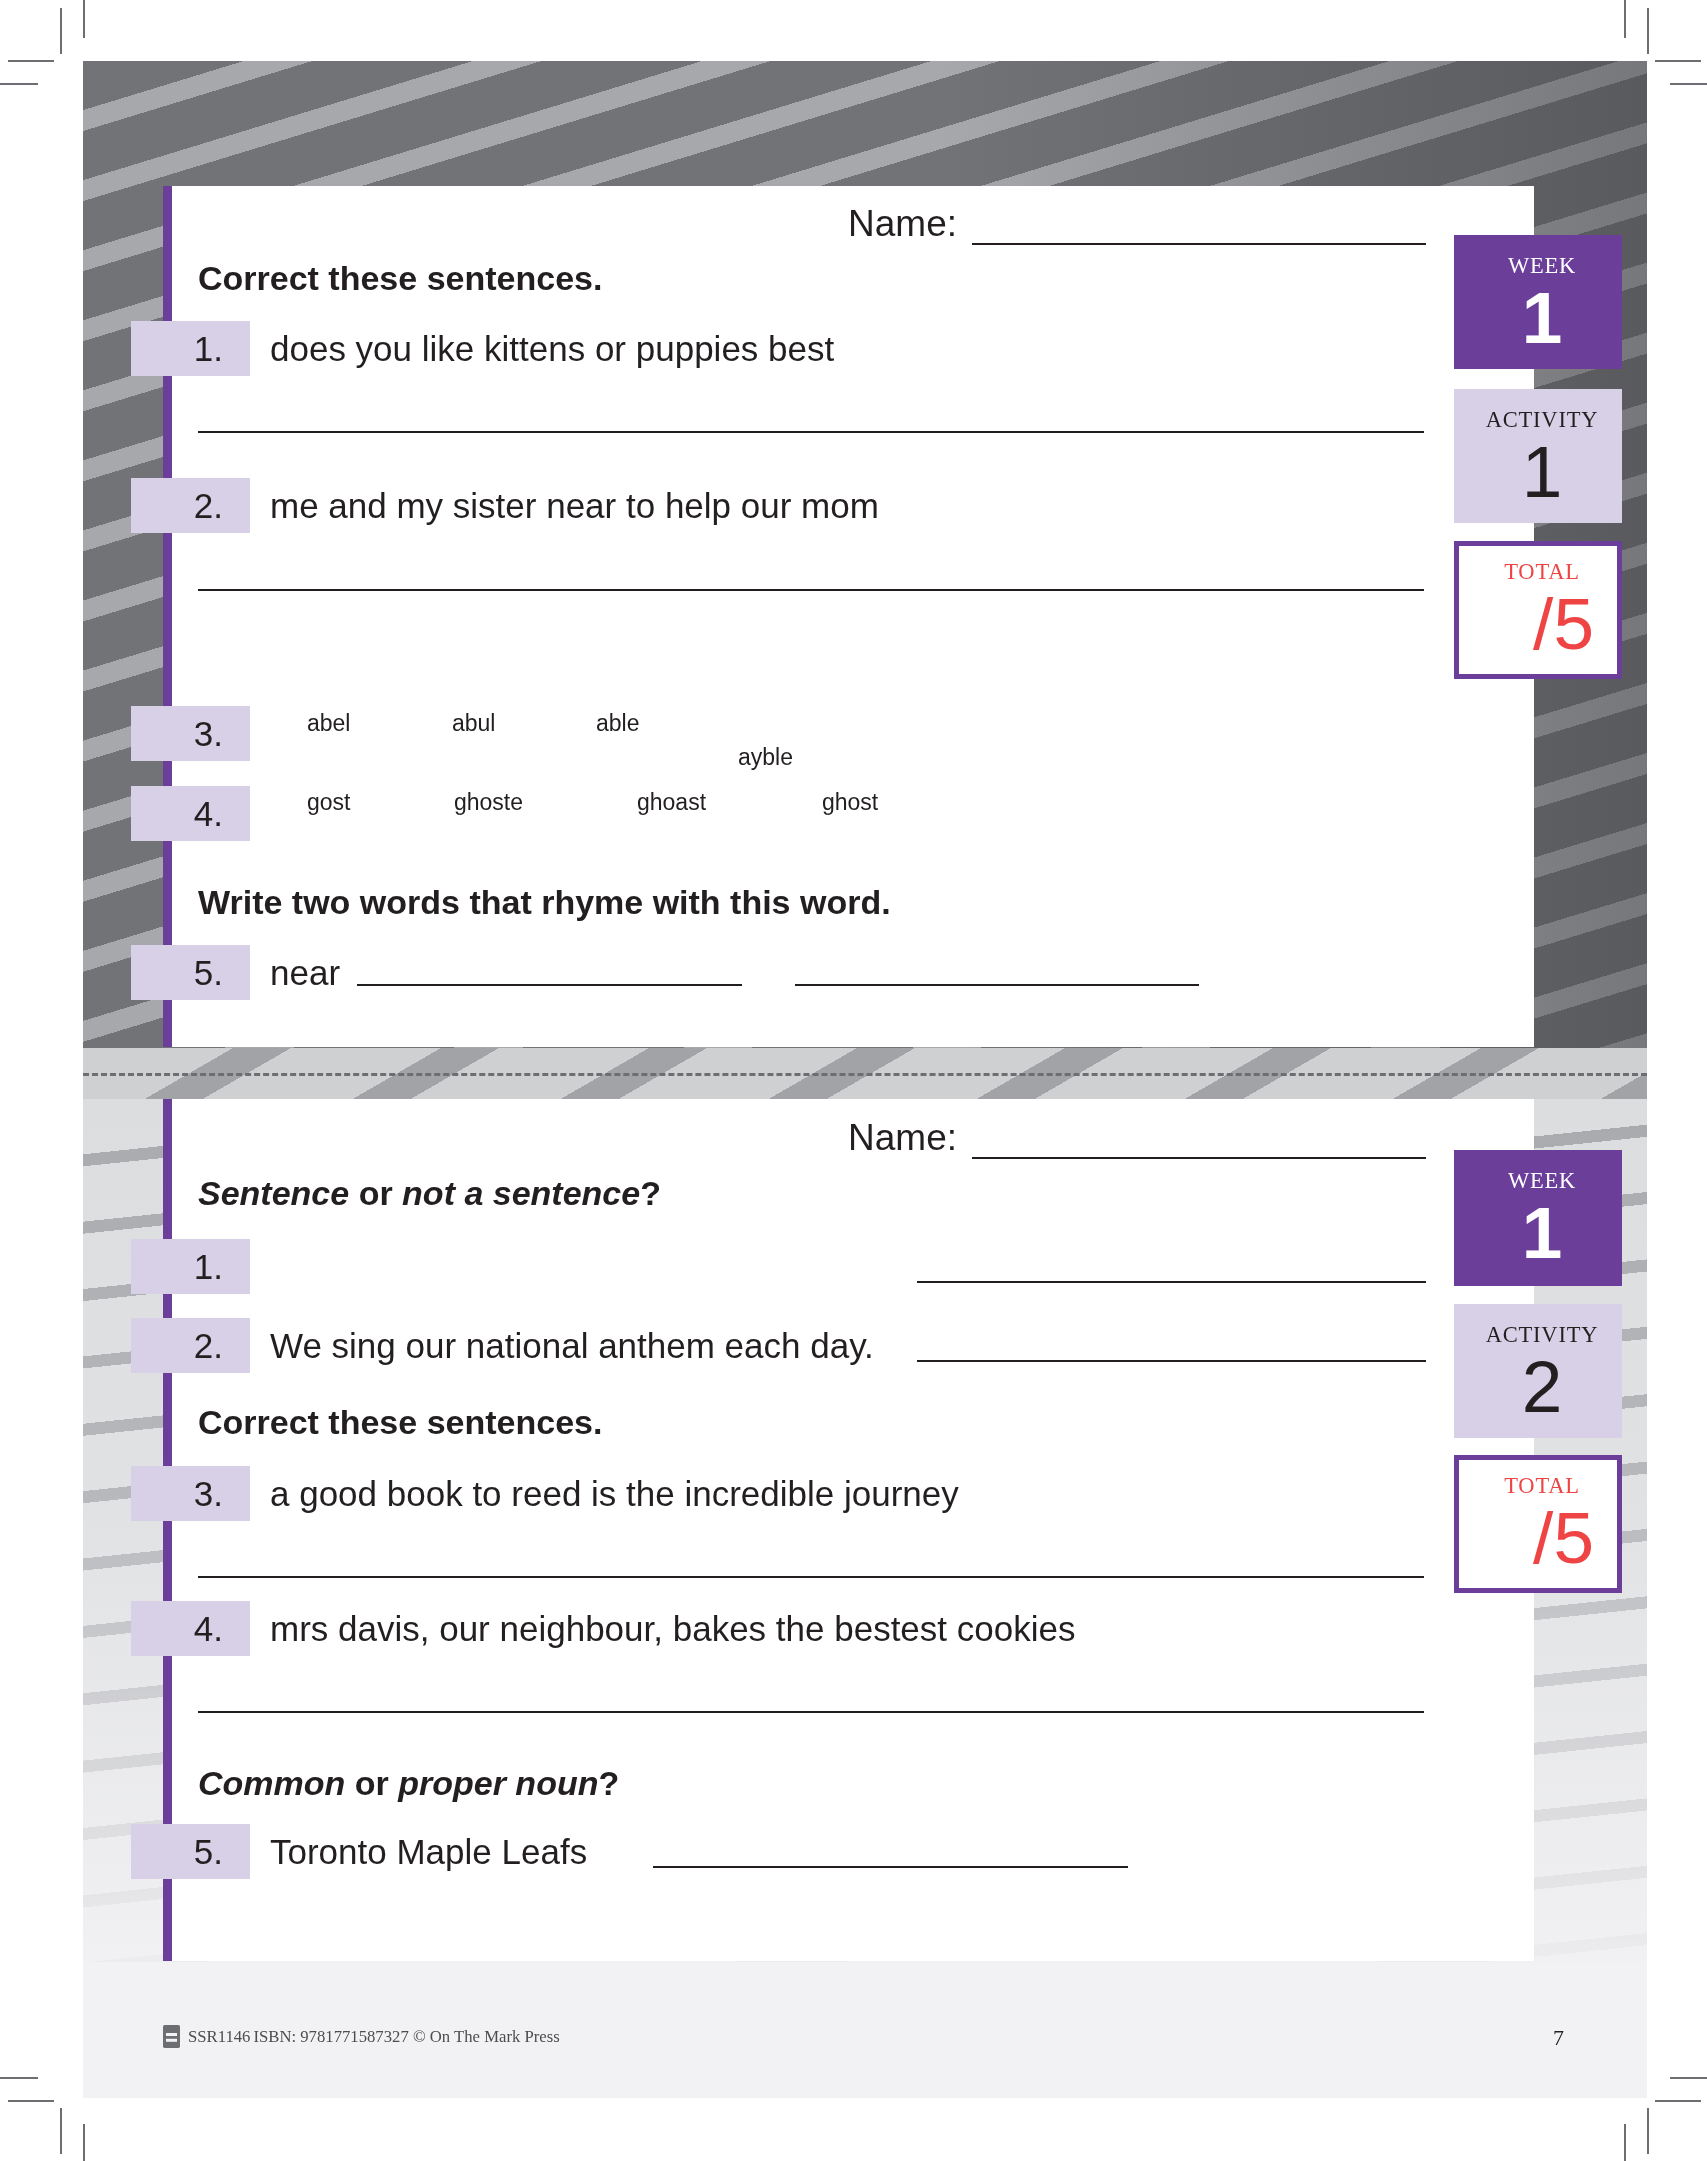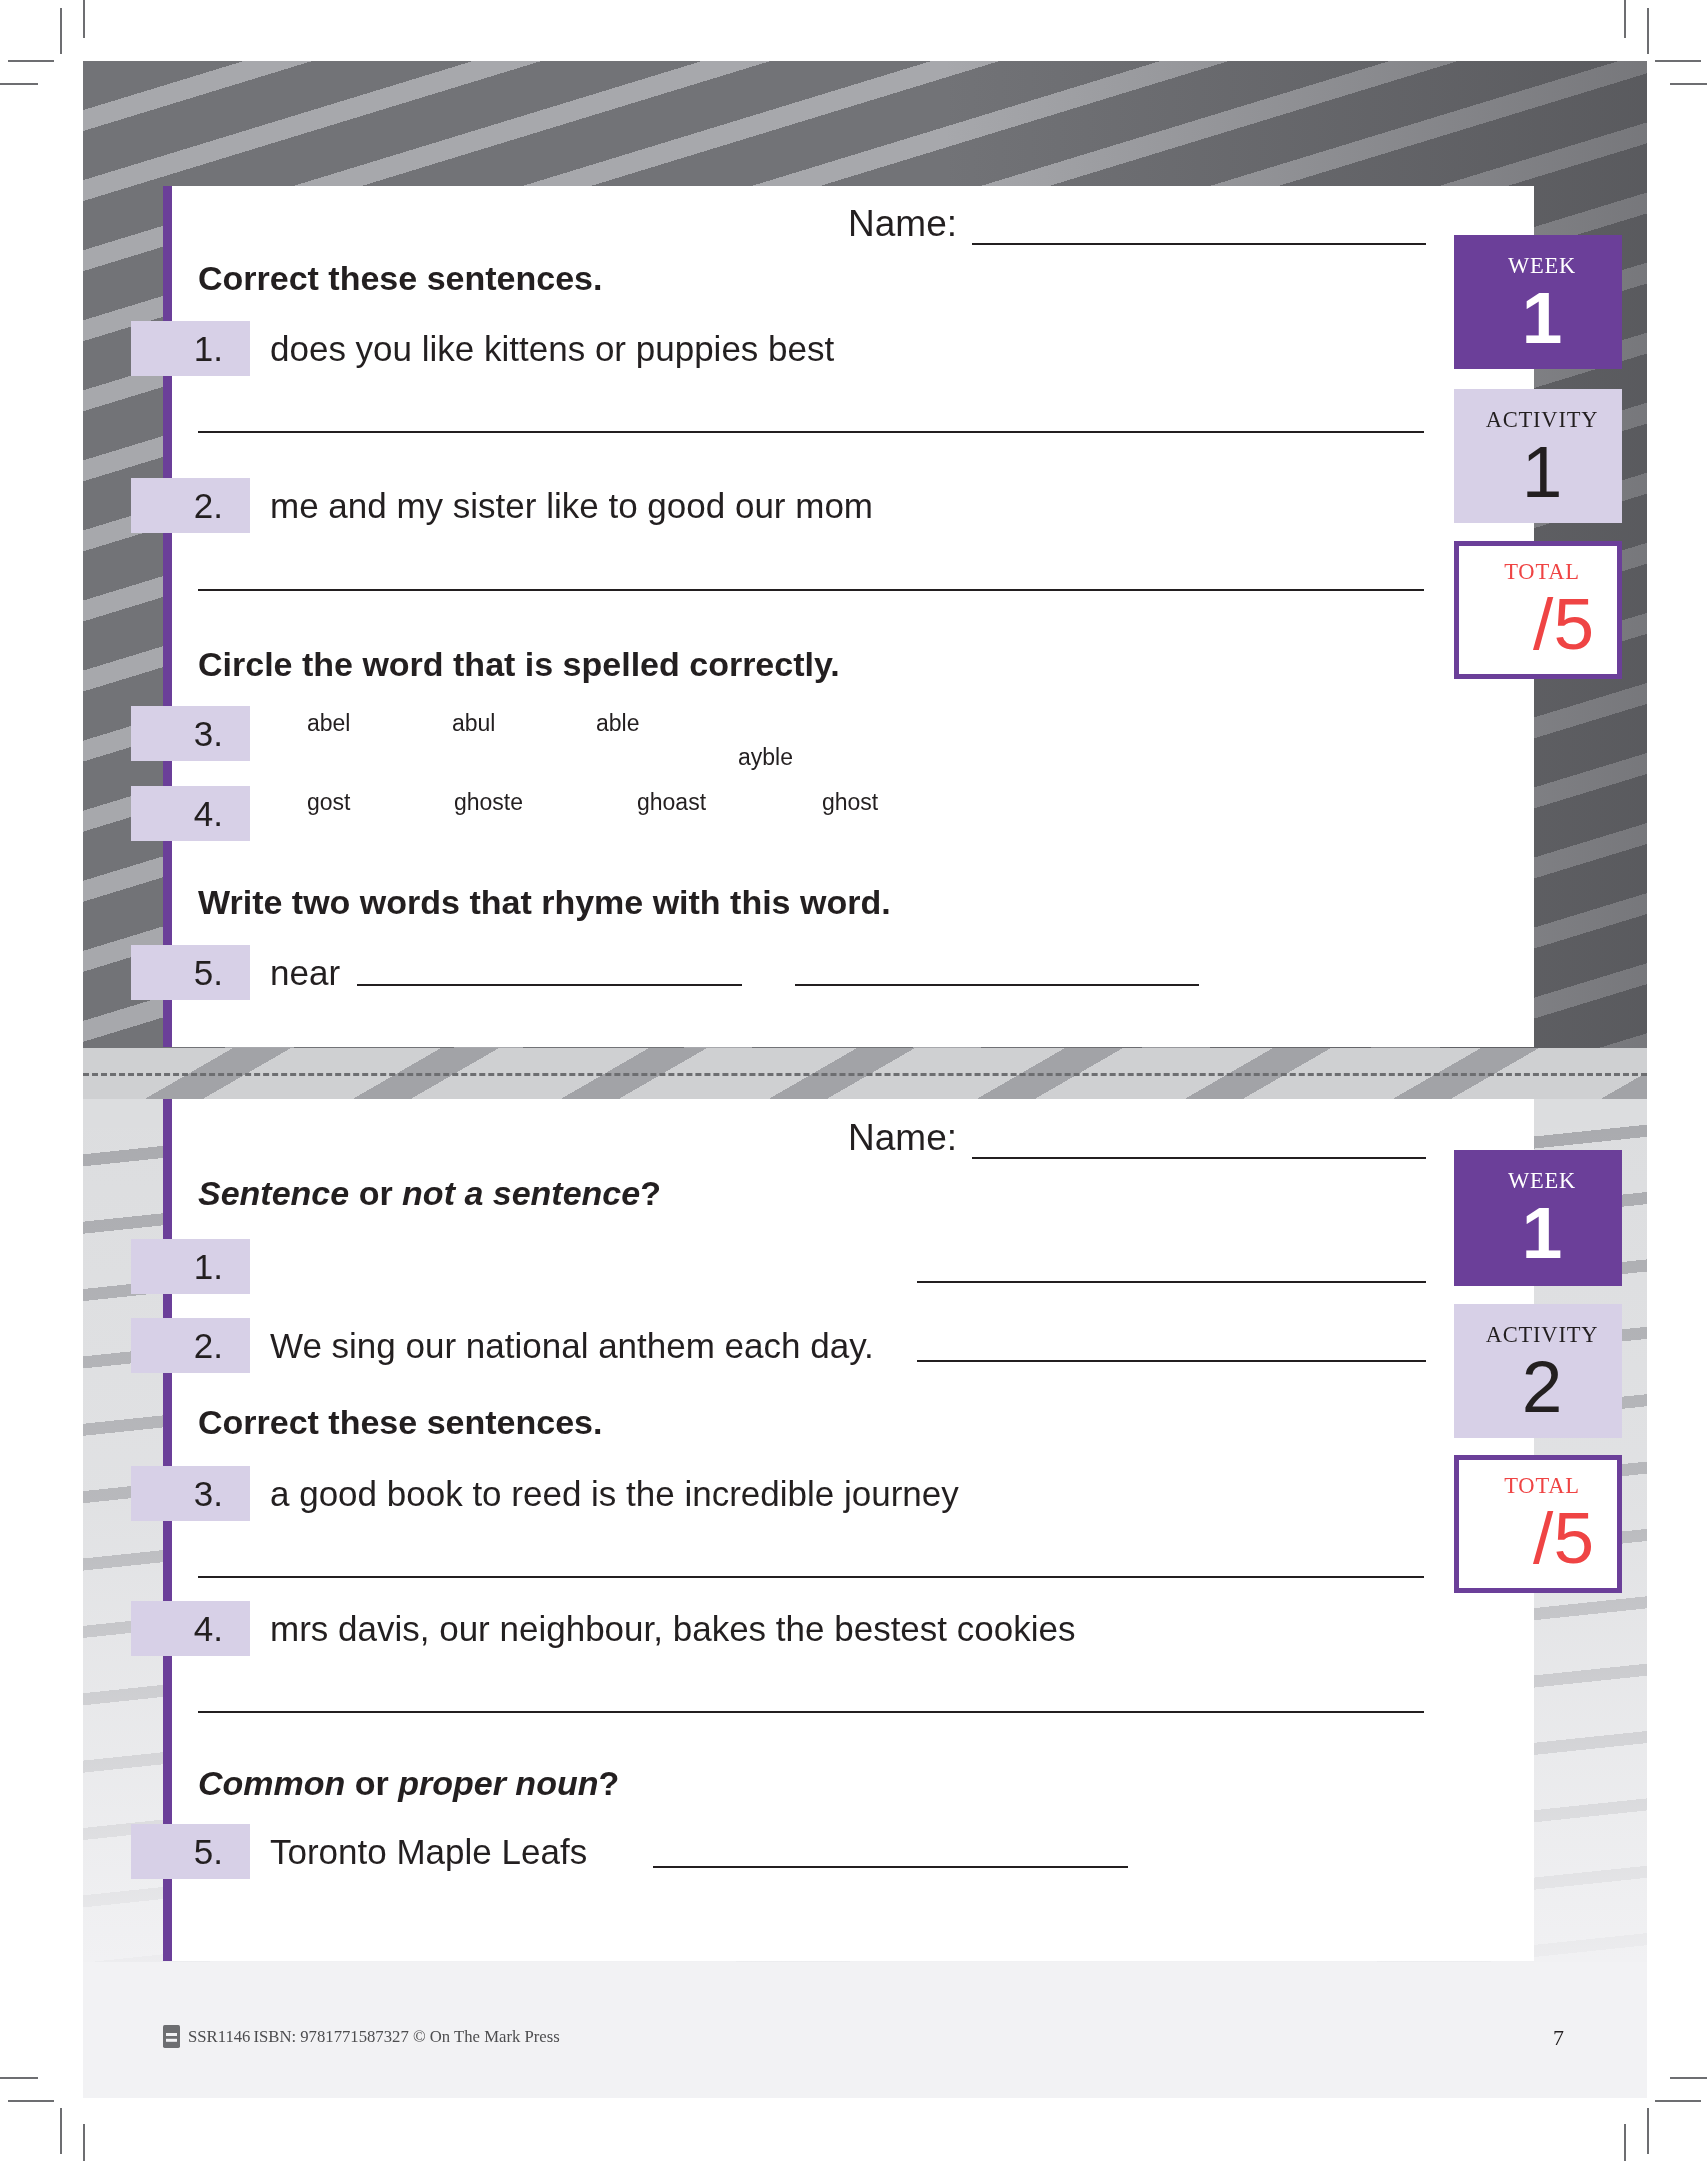--- a/index.html
+++ b/index.html
@@ -100,25 +100,24 @@
   <div class="instr" style="top:73px;">Correct these sentences.</div>
 
   <div class="item" style="top:135px;">
     <span class="num">1.</span>
     <span class="item-text">does you like kittens or puppies best</span>
   </div>
   <div class="ans-line" style="top:245px;"></div>
 
   <div class="item" style="top:292px;">
     <span class="num">2.</span>
-    <span class="item-text">me and my sister like to good our mom</span>
+    <span class="item-text">me and my sister near to help our mom</span>
   </div>
   <div class="ans-line" style="top:403px;"></div>
 
-  <div class="instr" style="top:459px;">Circle the word that is spelled correctly.</div>
 
   <div class="item" style="top:520px;">
     <span class="num">3.</span>
   </div>
   <span class="choice" style="left:144px;top:524px;">abel</span>
   <span class="choice" style="left:289px;top:524px;">abul</span>
   <span class="choice" style="left:433px;top:524px;">able</span>
   <span class="choice" style="left:575px;top:524px;margin-top:34px;">ayble</span>
 
   <div class="item" style="top:600px;">

